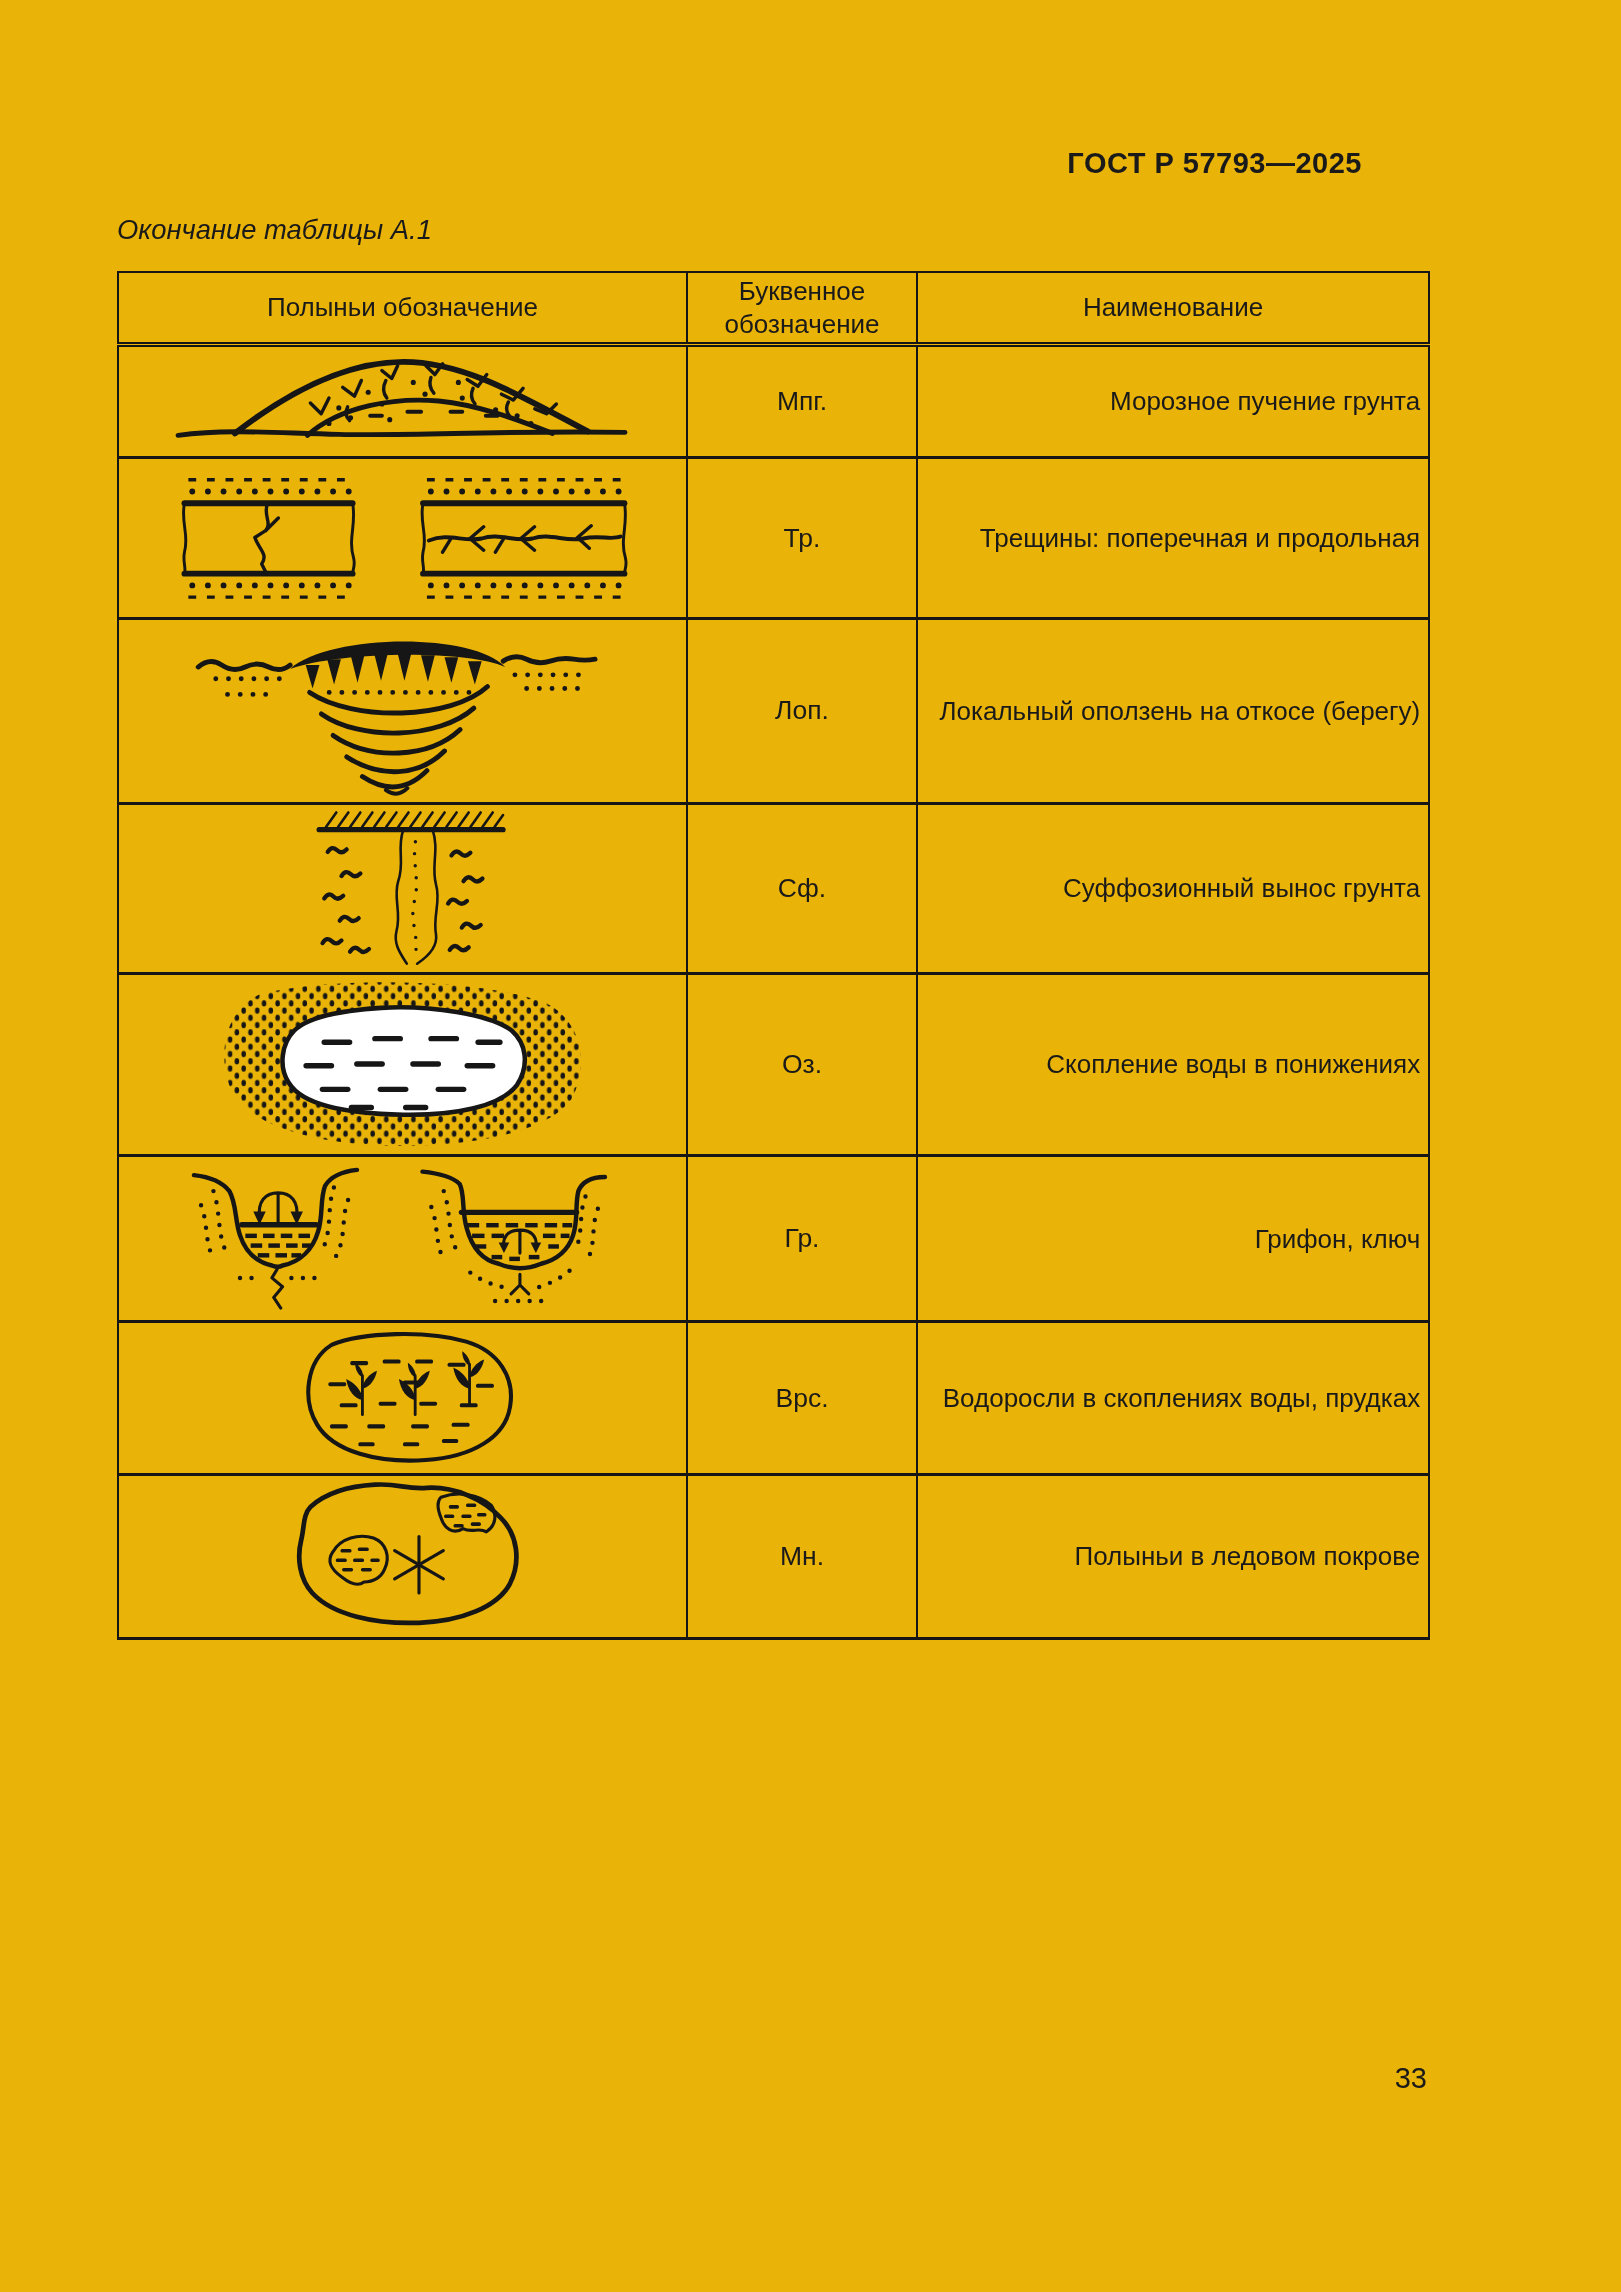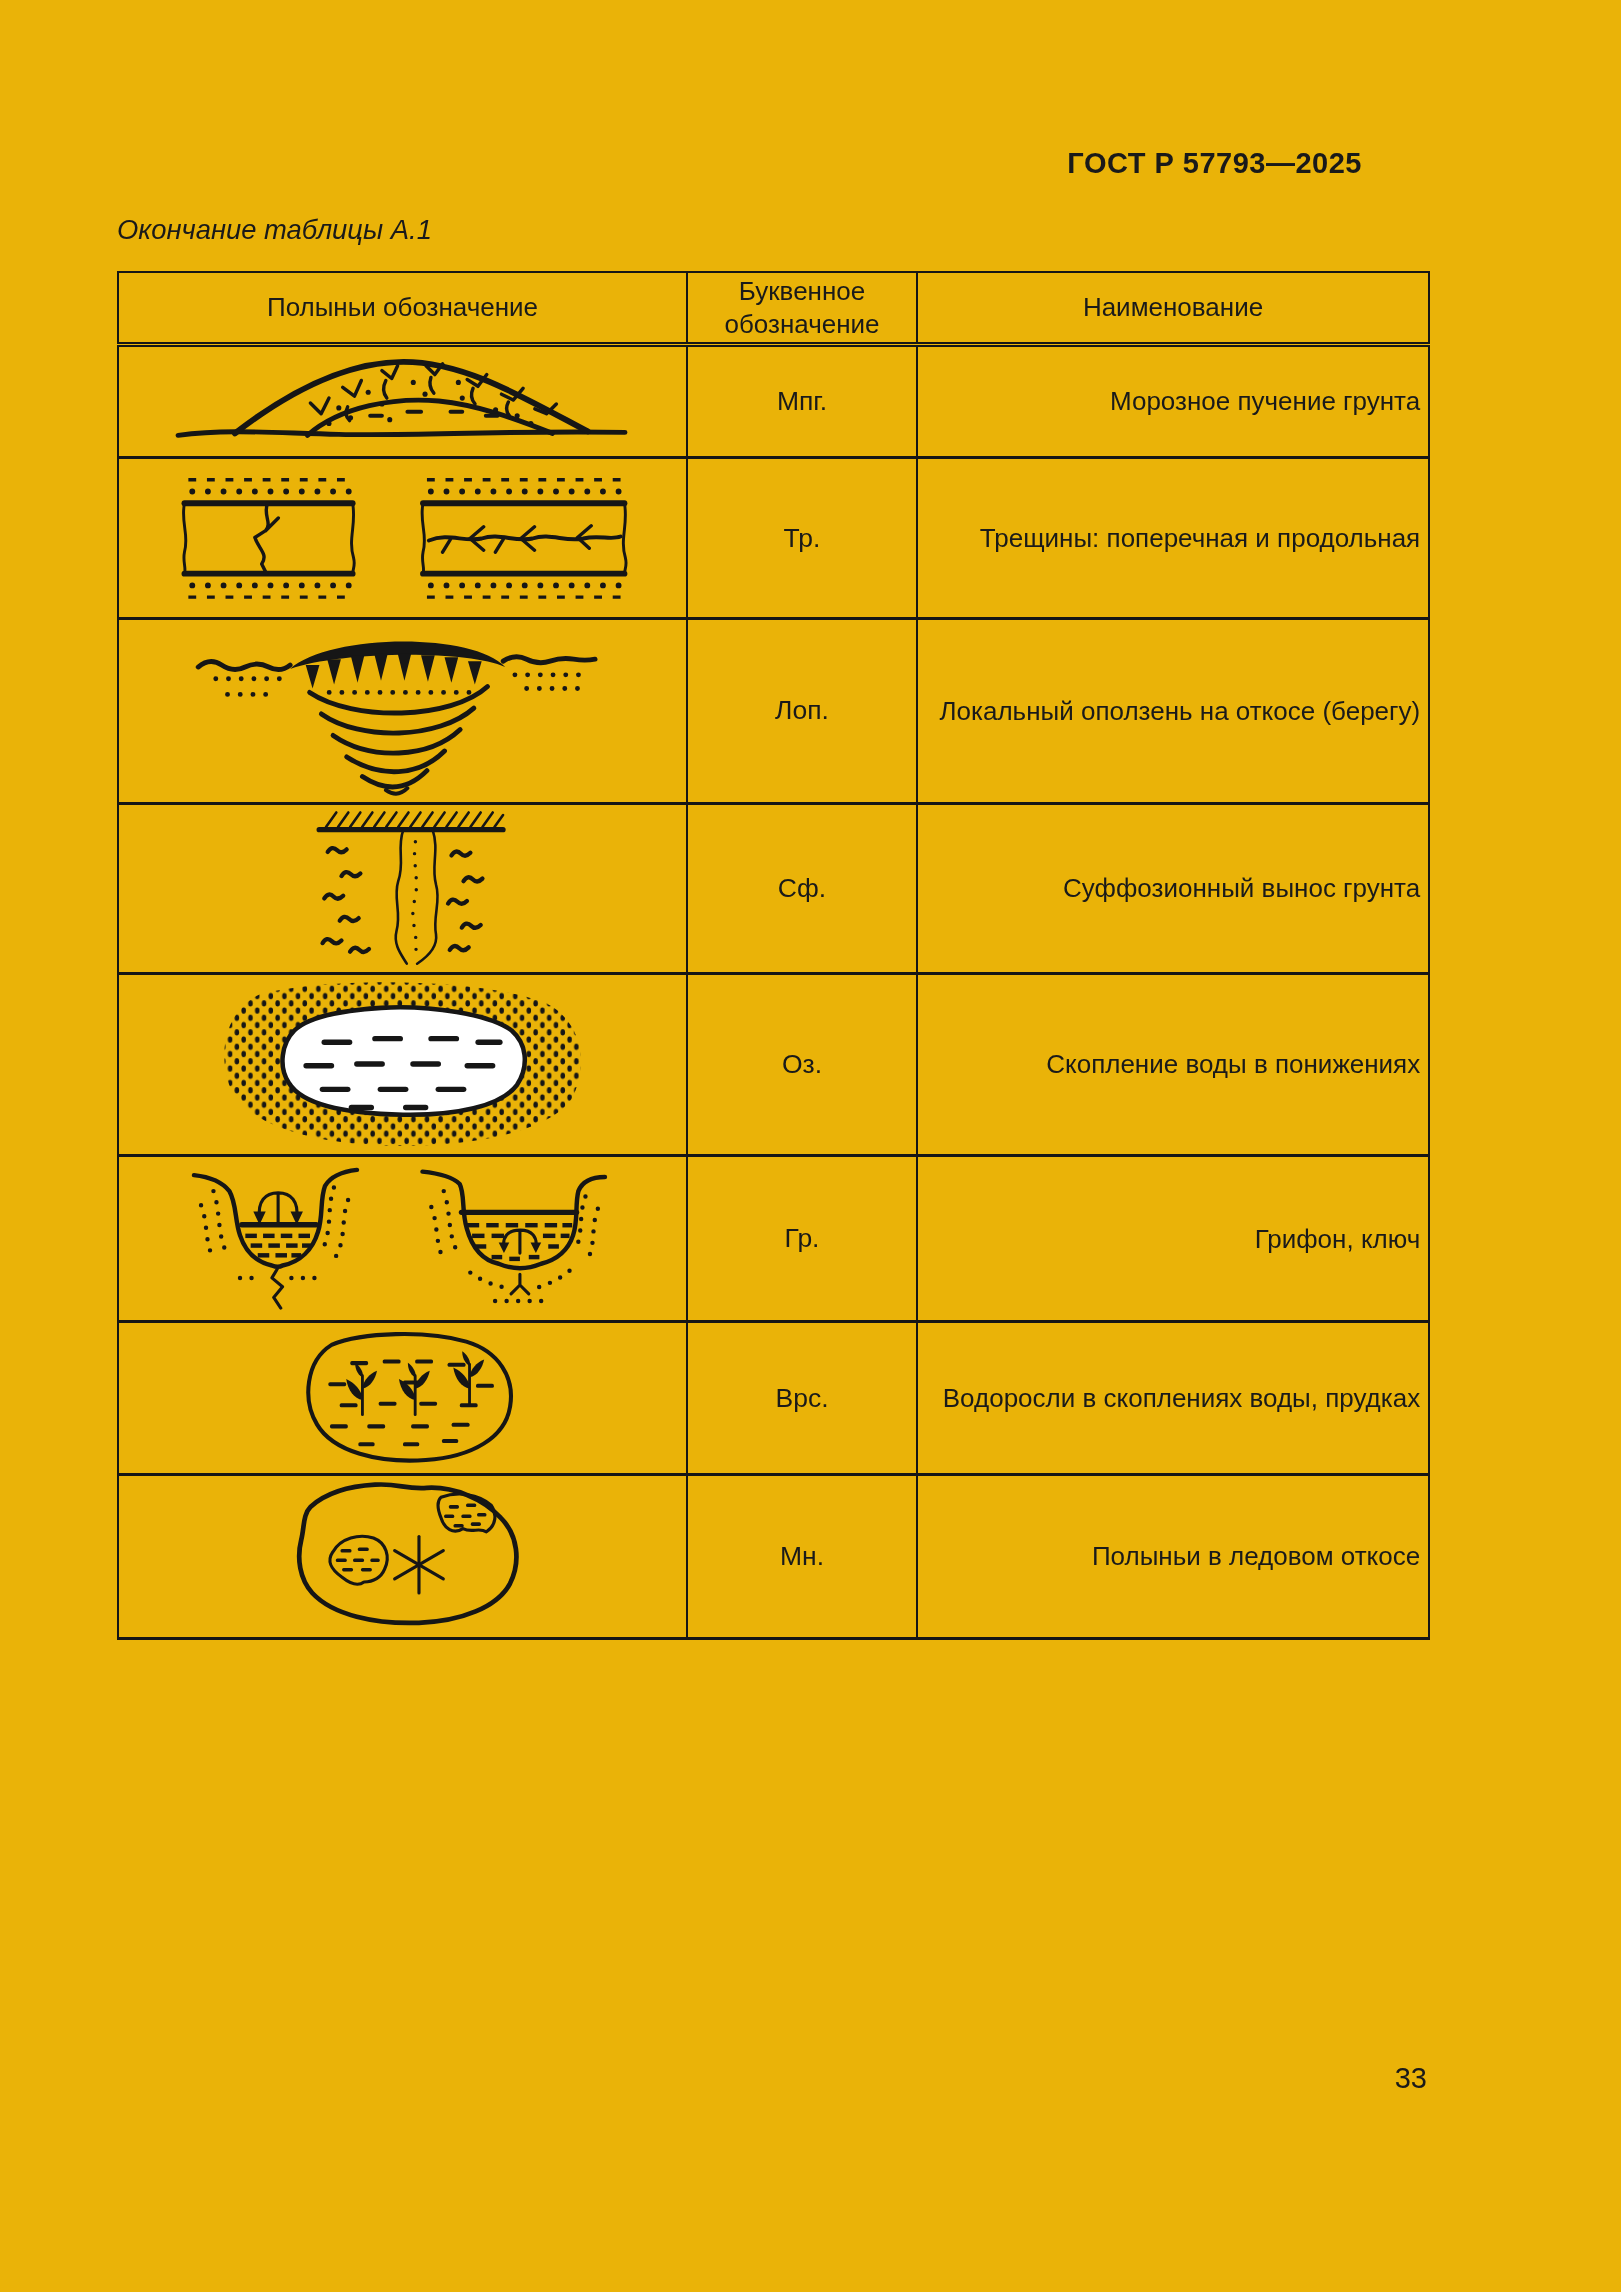--- a/index.html
+++ b/index.html
@@ -350,21 +350,21 @@
                 <rect x="256" y="30" width="13" height="4.5" rx="2"></rect>
               <rect x="228" y="44" width="13" height="4.5" rx="2"></rect>
                 <rect x="250" y="44" width="13" height="4.5" rx="2"></rect>
                 <rect x="270" y="42" width="12" height="4.5" rx="2"></rect>
               <rect x="240" y="56" width="13" height="4.5" rx="2"></rect>
                 <rect x="262" y="54" width="13" height="4.5" rx="2"></rect>
             </g>
           </svg>
         </td>
         <td class="code-cell">Мн.</td>
-        <td class="name-cell">Полыньи в ледовом откосе</td>
+        <td class="name-cell">Полыньи в ледовом покрове</td>
       </tr>
 
     </tbody>
   </table>
 
   <div class="page-number">33</div>
 </div>
 
 
 </body></html>

